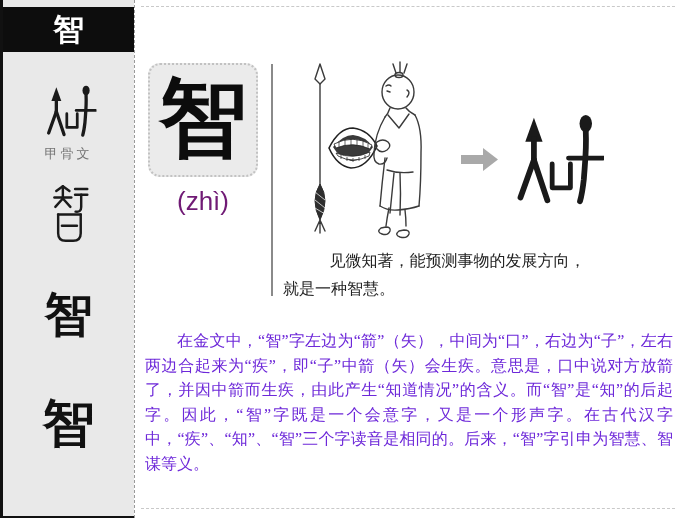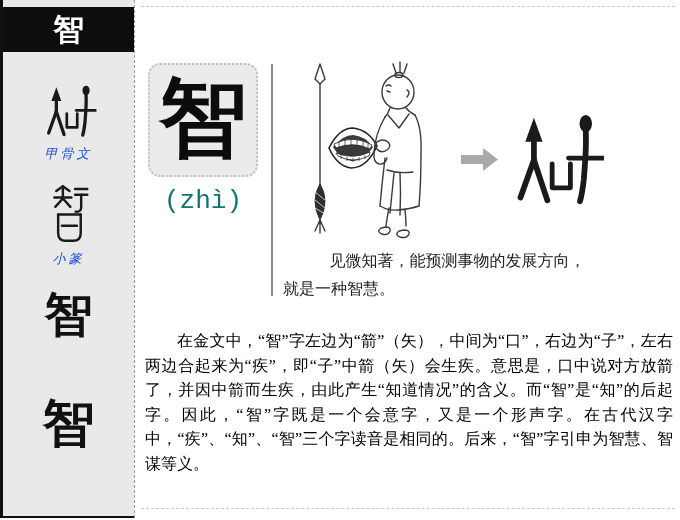--- a/index.html
+++ b/index.html
@@ -11,45 +11,45 @@
            border-left:3px solid #111;border-bottom:2px solid #111;box-sizing:border-box;}
   .sidebar-divider{position:absolute;left:134px;top:0;height:518px;width:0;
                    border-left:1px dashed #9a9a9a;}
   .sidebar-header{position:absolute;left:0;top:7px;width:100%;height:45px;background:#0d0d0d;
                   color:#ffffff;text-align:center;line-height:45px;font-size:31px;font-weight:900;}
   .script-item{position:absolute;left:0;width:100%;text-align:center;}
   .script-glyph-svg{display:block;margin:0 auto;}
   .script-char{display:block;font-weight:700;color:#111;line-height:1;}
   .script-char.clerical{font-size:48px;}
   .script-char.regular{font-size:52px;}
-  .script-label{display:block;font-size:13px;letter-spacing:3px;color:#1d4ed8;margin-top:6px;font-style:italic;}
+  .script-label{display:block;font-size:13px;letter-spacing:3px;color:#737373;margin-top:6px;}
 
   
   .dotted-line{position:absolute;left:141px;width:534px;height:0;border-top:1.5px dashed #c9c9c9;}
   .dotted-line.top{top:6px;}
   .dotted-line.bottom{top:508px;}
 
   .char-box{position:absolute;left:148px;top:63px;width:110px;height:114px;background:#ebebeb;
             border:2px dotted #c2c2c2;border-radius:12px;box-sizing:border-box;
             text-align:center;line-height:108px;font-size:88px;font-weight:900;color:#0c0c0c;}
   .pinyin{position:absolute;left:148px;top:186px;width:110px;text-align:center;
-          font-family:Liberation Mono, monospace;font-size:26px;color:#0f766e;}
+          font-family:Liberation Sans, sans-serif;font-size:26px;color:#701a75;}
   .vert-divider{position:absolute;left:271px;top:64px;height:232px;width:0;
                 border-left:2px solid #8a8a8a;}
 
   .illustration{position:absolute;left:295px;top:58px;}
   .transform-arrow{position:absolute;left:461px;top:148px;}
   .bronze-glyph{position:absolute;left:508px;top:112px;}
 
   .caption{position:absolute;left:283px;top:247px;width:400px;font-size:16px;line-height:28px;
            color:#222;}
   .caption .l1{text-indent:2.9em;}
 
   .body-text{position:absolute;left:145px;top:329px;width:528px;margin:0;
-             font-size:16px;line-height:24.5px;text-align:justify;text-indent:2em;color:#000000;}
+             font-size:16px;line-height:24.5px;text-align:justify;text-indent:2em;color:#6d28d9;}
 
   svg .st{stroke:#1a1a1a;stroke-linecap:round;stroke-linejoin:round;fill:none;}
   svg .sketch{stroke:#3a3a3a;stroke-width:1.4;stroke-linecap:round;stroke-linejoin:round;fill:none;}
 </style>
 </head>
 <body>
 
 <svg width="0" height="0" style="position:absolute">
   <symbol id="ancient-zhi" viewBox="0 0 100 100">
     <polygon points="27,6 18,31 36,31" fill="#1a1a1a"></polygon>
@@ -84,21 +84,20 @@
           <path d="M19,16 l-8,9"></path>
             <path d="M19,16 l8,9"></path>
           <path d="M32,6 h13"></path>
             <path d="M32,12 h13"></path>
             <path d="M38.5,12 v13 q0,6 -6,5"></path>
           <path d="M14,33 h24"></path>
             <path d="M14,33 v20 q0,8 8,8 h8 q8,0 8,-8 v-20"></path>
             <path d="M18,45 h16"></path>
         </g>
       </svg>
-      <span class="script-label">小篆</span>
     </div>
 
     <div class="script-item" style="top:291px;">
       <span class="script-char clerical">智</span>
     </div>
 
     <div class="script-item" style="top:398px;">
       <span class="script-char regular">智</span>
     </div>
   </aside>

